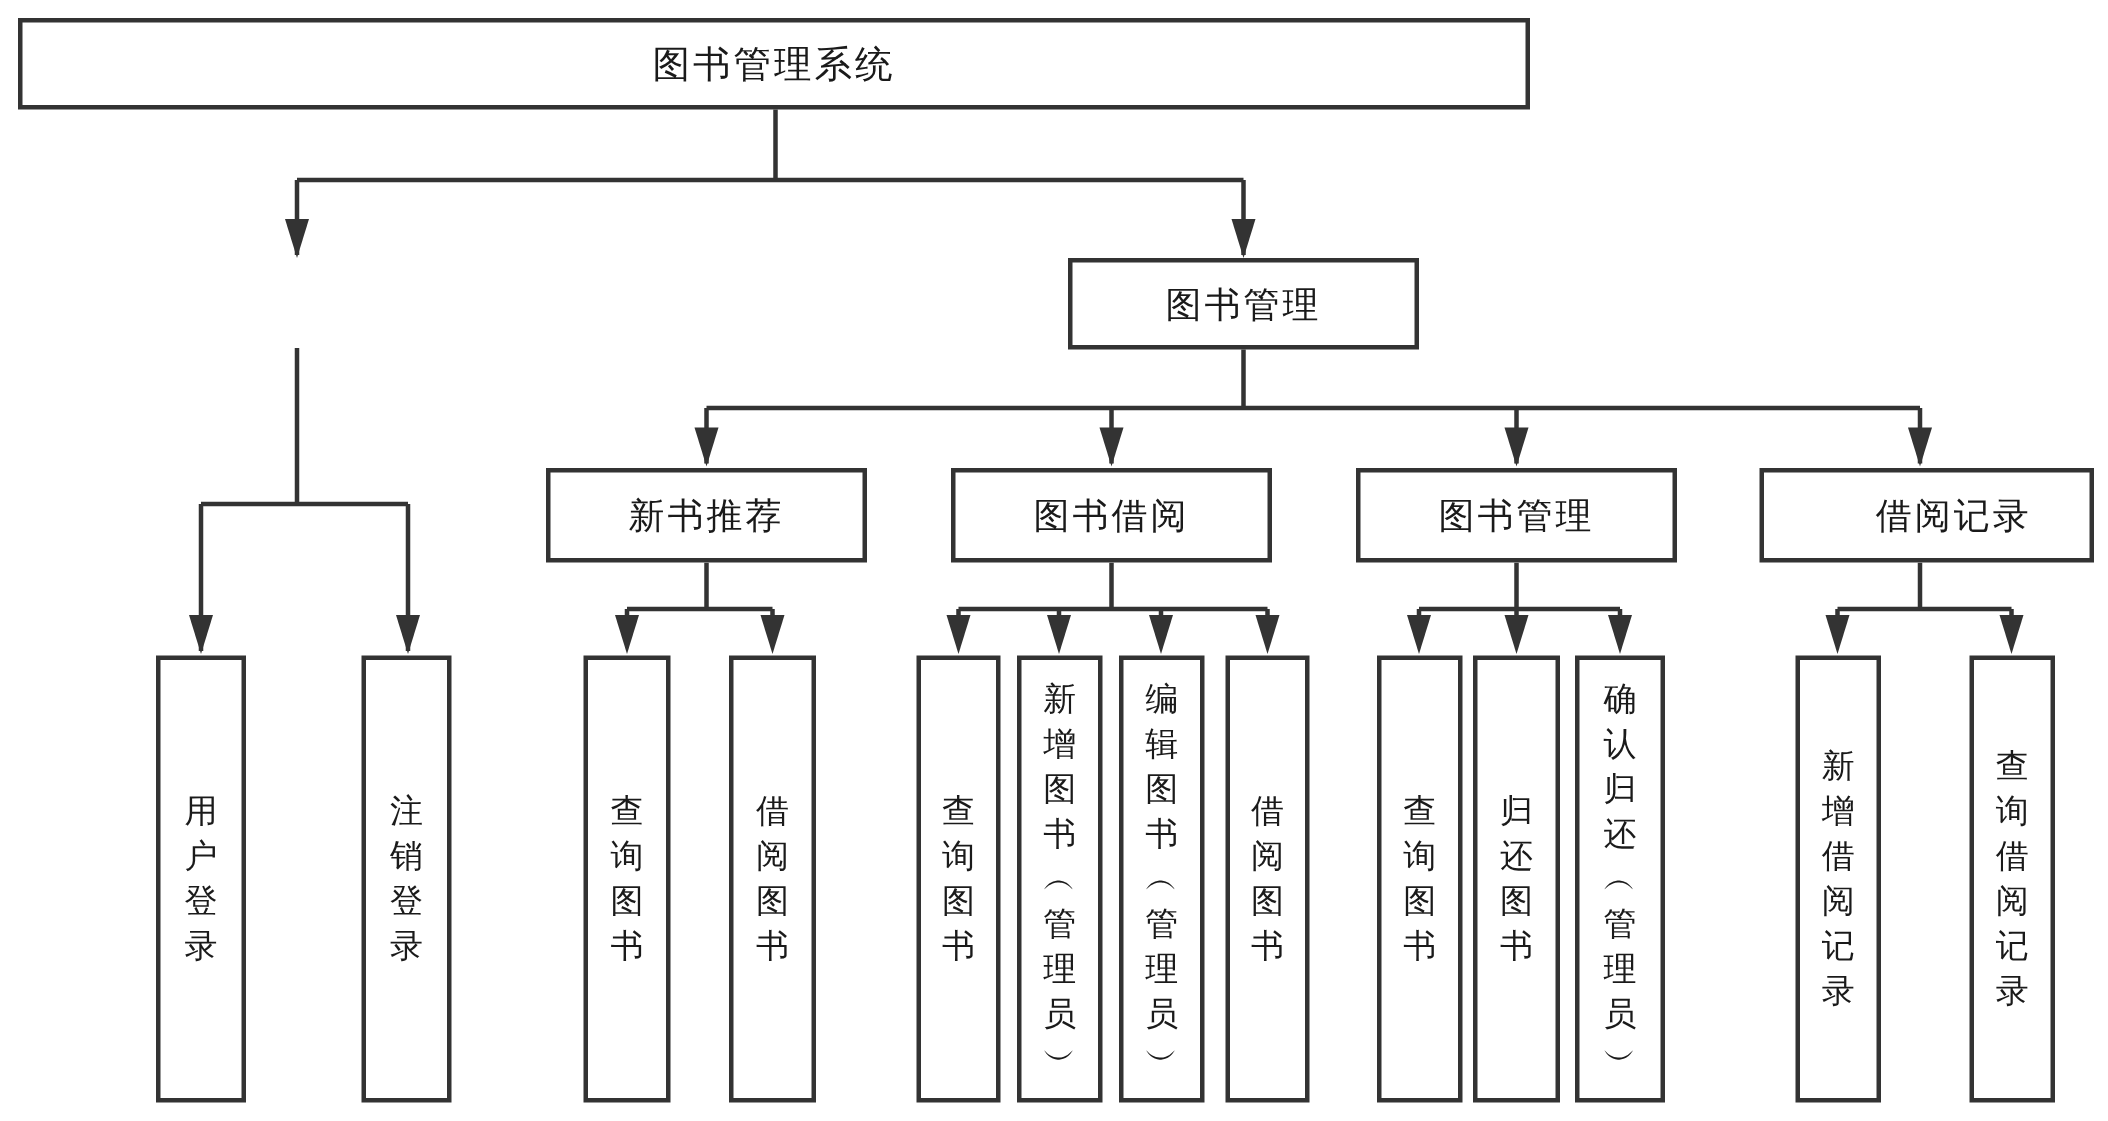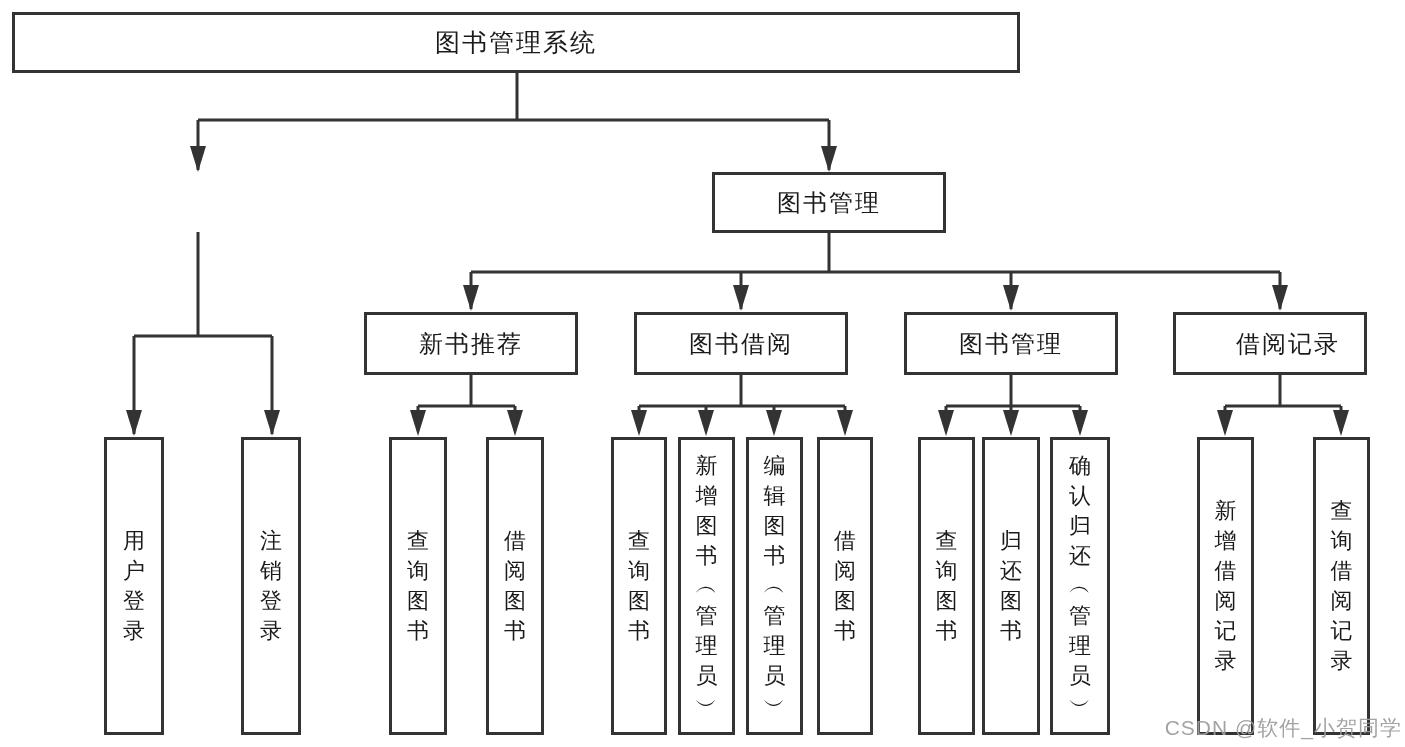--- a/index.html
+++ b/index.html
@@ -107,21 +107,21 @@
 
   <div class="node hnode" style="left:364px;top:312px;width:214px;height:63px;">
     <span>新书推荐</span>
   </div>
   <div class="node hnode" style="left:634px;top:312px;width:214px;height:63px;">
     <span>图书借阅</span>
   </div>
   <div class="node hnode" style="left:904px;top:312px;width:214px;height:63px;">
     <span>图书管理</span>
   </div>
-  <div class="node hnode" style="left:1173px;top:312px;width:194px;height:63px;padding-left:36px;">
+  <div class="node hnode" style="left:1173px;top:312px;width:223px;height:63px;padding-left:36px;">
     <span>借阅记录</span>
   </div>
 
   <div class="node leaf" style="left:104px;width:60px;">
     <div class="vlabel">
         <div class="vchar">用</div>
         <div class="vchar">户</div>
         <div class="vchar">登</div>
         <div class="vchar">录</div>
       </div>
@@ -239,15 +239,14 @@
     <div class="vlabel">
         <div class="vchar">查</div>
         <div class="vchar">询</div>
         <div class="vchar">借</div>
         <div class="vchar">阅</div>
         <div class="vchar">记</div>
         <div class="vchar">录</div>
       </div>
   </div>
 
-  <div id="watermark">CSDN @软件_小贺同学</div>
 
 </div>
 
 </body></html>

